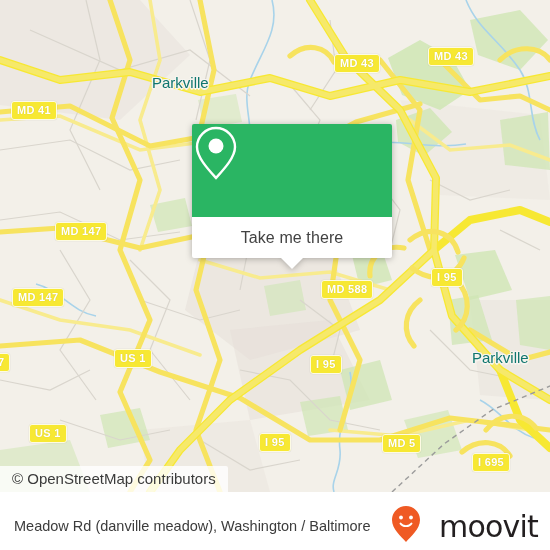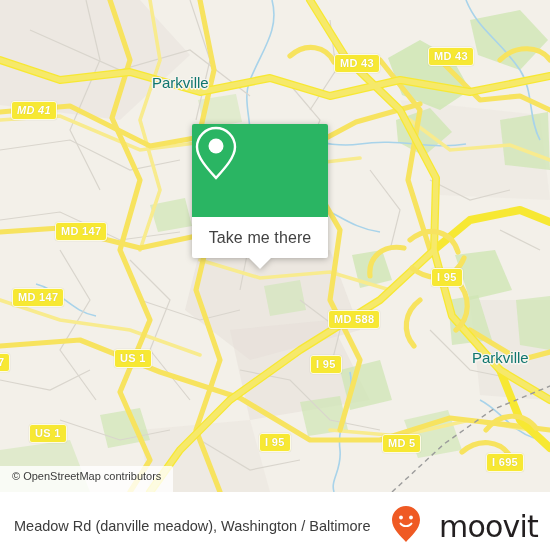--- a/index.html
+++ b/index.html
@@ -40,21 +40,21 @@
     color:#0f766e;
     font-size:15px;
     white-space:nowrap;
     text-shadow:
       -1.5px 0 #f6f4ef, 1.5px 0 #f6f4ef, 0 -1.5px #f6f4ef, 0 1.5px #f6f4ef,
       -1px -1px #f6f4ef, 1px -1px #f6f4ef, -1px 1px #f6f4ef, 1px 1px #f6f4ef;
   }
 
   
   #popup{
-    position:absolute;left:192px;top:124px;width:136px;
+    position:absolute;left:192px;top:124px;width:200px;
     filter:drop-shadow(0 1px 3px rgba(0,0,0,.28));
   }
   #popup-head{
     height:93px;background:#2ab563;
     border-radius:2px 2px 0 0;
     display:flex;align-items:center;justify-content:center;
   }
   #popup-body{
     height:41px;background:#ffffff;
     border-radius:0 0 2px 2px;
@@ -69,21 +69,21 @@
     border-left:11px solid transparent;
     border-right:11px solid transparent;
     border-top:11px solid #ffffff;
   }
 
   
   #attrib{
     position:absolute;left:0;top:466px;
     background:rgba(255,255,255,.80);
     padding:4px 12px 22px 12px;
-    font-size:11px;color:#3b3b3b;
+    font-size:15px;color:#3b3b3b;
     border-radius:0 2px 0 0;
     white-space:nowrap;
   }
 
   
   #footer{
     position:absolute;left:0;top:492px;width:550px;height:68px;
     background:#ffffff;
     display:flex;align-items:center;
   }
@@ -228,31 +228,31 @@
       </g>
 
       <path class="rail" d="M392 492 L444 444 L492 410 L550 386"></path>
     </svg>
 
     <div class="placename" style="left:152px;top:74px;">Parkville</div>
     <div class="placename" style="left:472px;top:349px;">Parkville</div>
 
     <div class="shield" style="left:334px;top:54px;">MD 43</div>
     <div class="shield" style="left:428px;top:47px;">MD 43</div>
-    <div class="shield" style="left:11px;top:101px;font-style:italic;">MD 41</div>
+    <div class="shield" style="left:11px;top:101px;">MD 41</div>
     <div class="shield" style="left:55px;top:222px;">MD 147</div>
     <div class="shield" style="left:12px;top:288px;">MD 147</div>
-    <div class="shield" style="left:328px;top:280px;margin-top:30px;">MD 588</div>
+    <div class="shield" style="left:321px;top:280px;">MD 588</div>
     <div class="shield" style="left:431px;top:268px;">I 95</div>
     <div class="shield" style="left:114px;top:349px;">US 1</div>
     <div class="shield" style="left:310px;top:355px;">I 95</div>
     <div class="shield" style="left:29px;top:424px;">US 1</div>
     <div class="shield" style="left:259px;top:433px;">I 95</div>
     <div class="shield" style="left:382px;top:434px;">MD 5</div>
-    <div class="shield" style="left:486px;top:453px;">I 695</div>
+    <div class="shield" style="left:472px;top:453px;">I 695</div>
     <div class="shield" style="left:-8px;top:353px;">7</div>
 
     <div id="popup">
       <div id="popup-head">
         <span>
           <svg width="48" height="58" viewBox="0 0 48 58" aria-hidden="true">
             <path d="M24 4 C13.5 4 5 12.5 5 23 C5 33 15 44 24 54 C33 44 43 33 43 23 C43 12.5 34.5 4 24 4 Z" fill="none" stroke="#ffffff" stroke-width="2.4"></path>
             <circle cx="24" cy="22" r="7.5" fill="#ffffff"></circle>
           </svg>
         </span>

